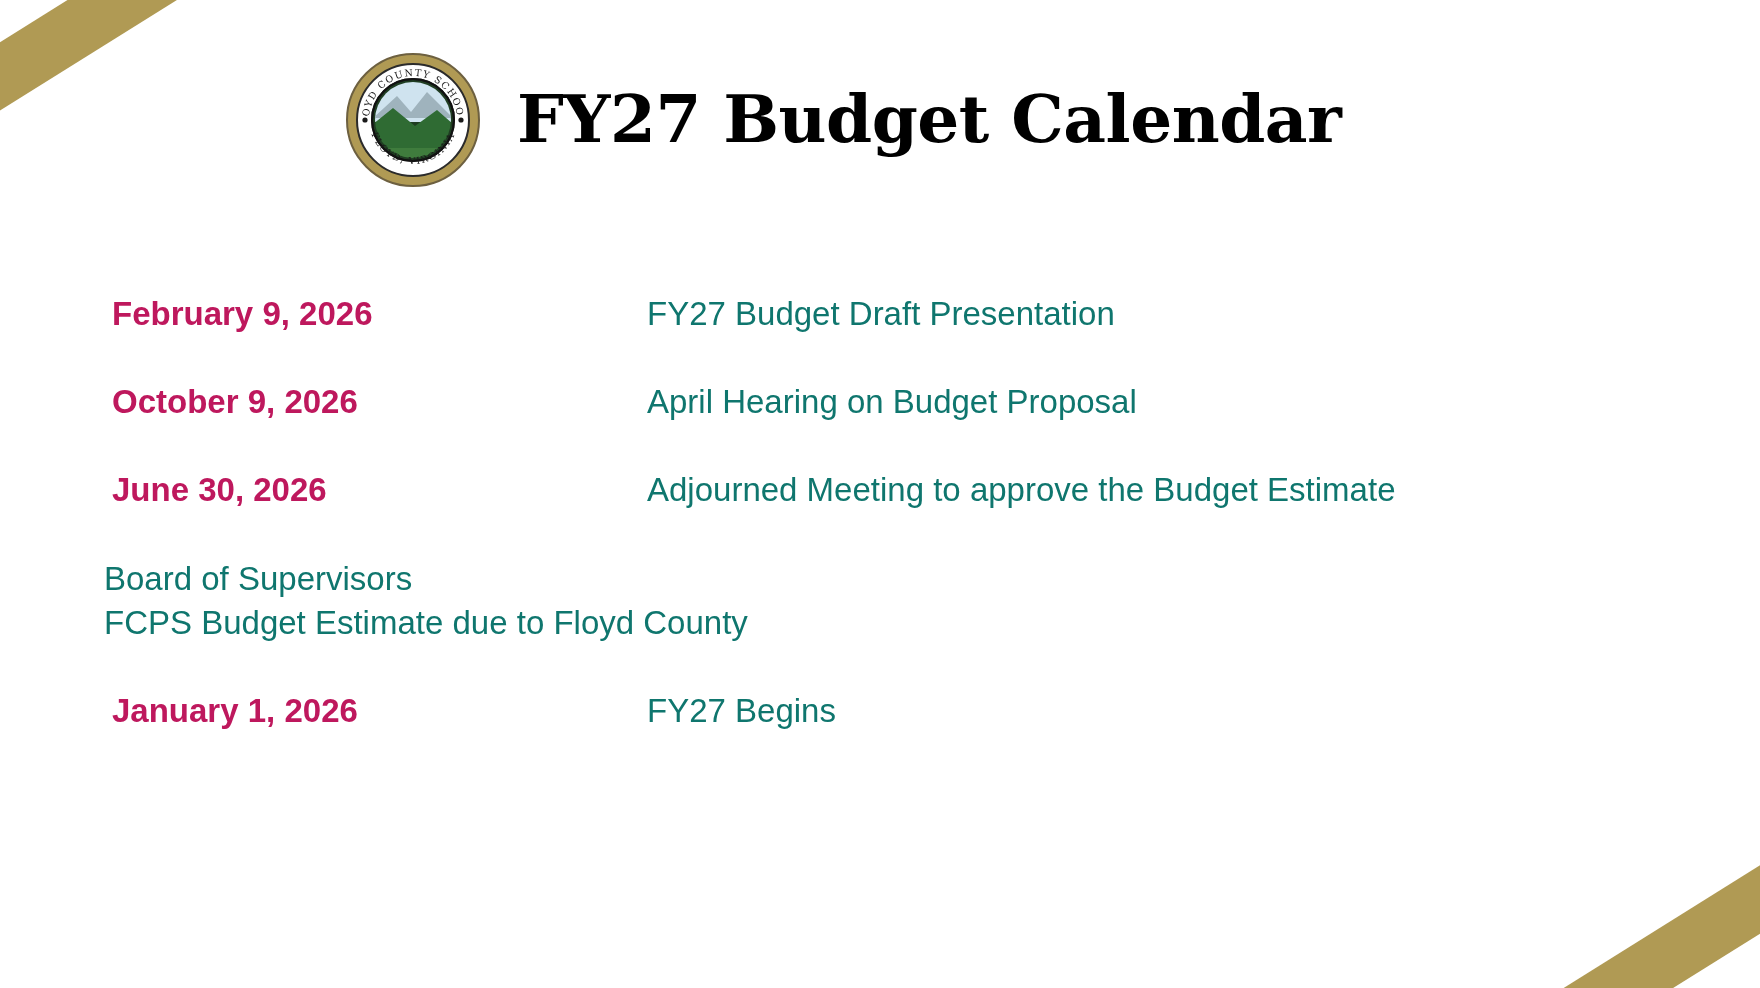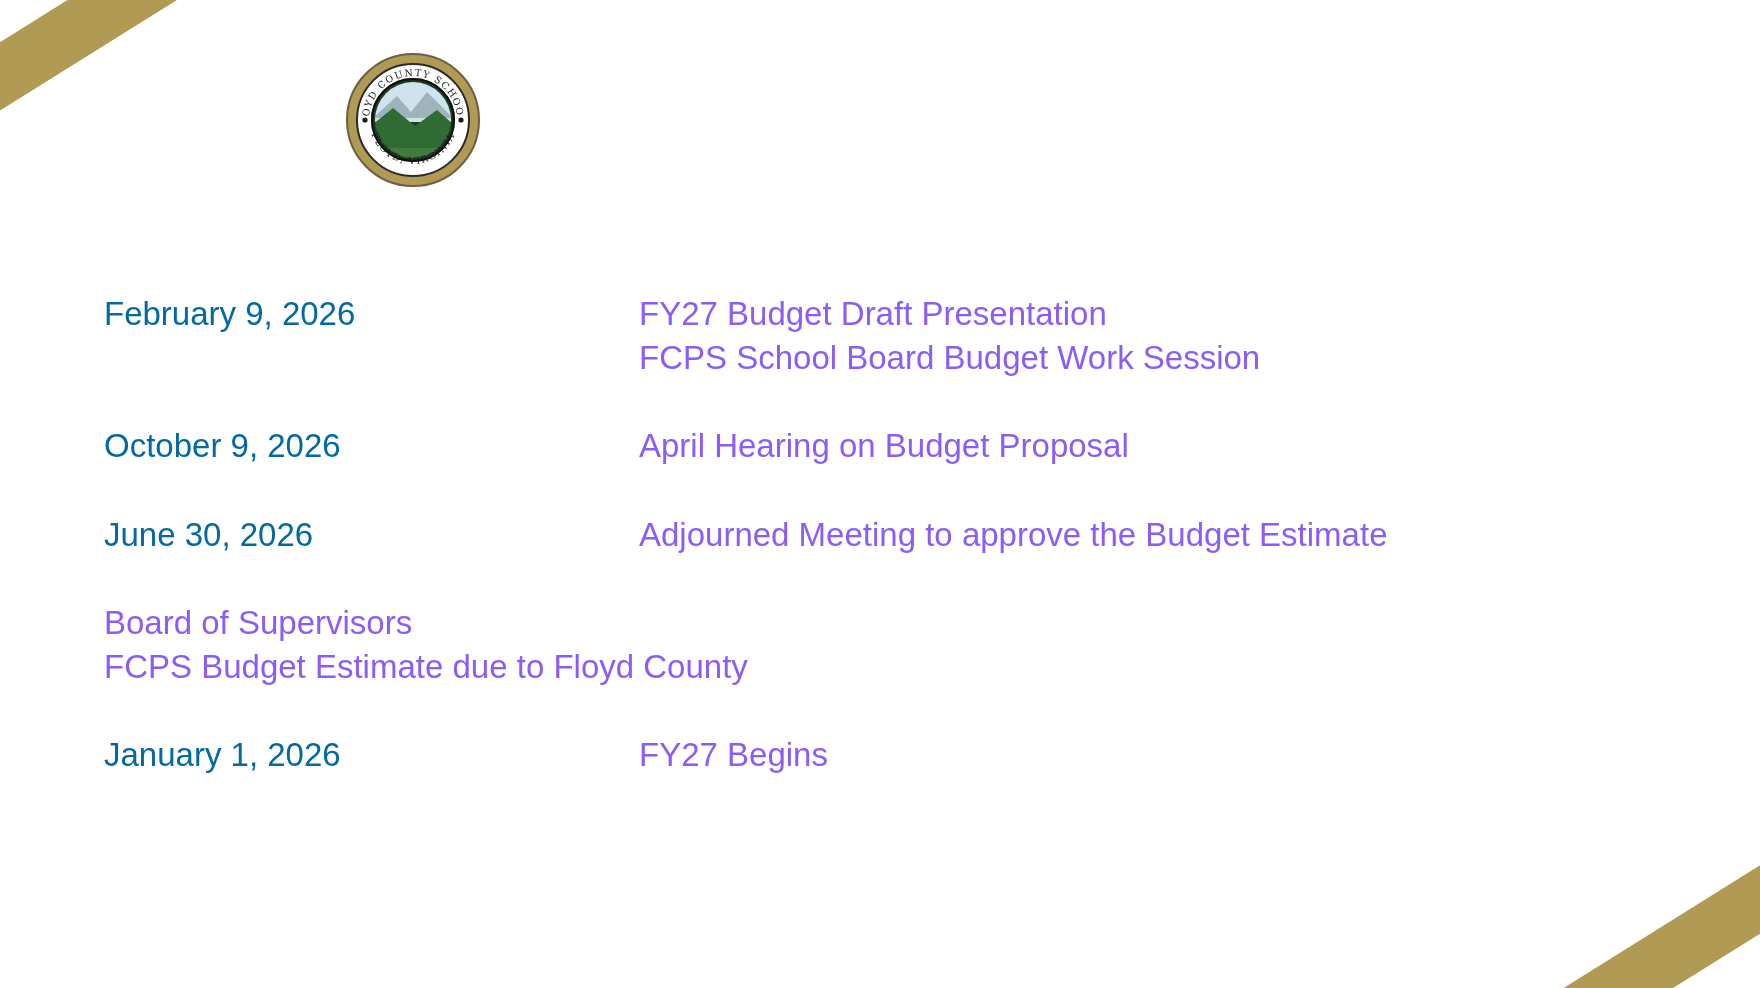--- a/index.html
+++ b/index.html
@@ -77,30 +77,31 @@
   .row {
     display: flex;
     align-items: flex-start;
     margin-bottom: 44px;
   }
   .row:last-child { margin-bottom: 0; }
   .date {
     flex: 0 0 auto;
     width: 535px;
     font-size: 33px;
-    font-weight: normal;
-    color: #0369a1;
+    font-weight: bold;
+    color: #be185d;
     line-height: 1.34;
     white-space: nowrap;
+    margin-left: 8px;
   }
   .desc {
     flex: 1 1 auto;
     font-size: 33px;
     font-weight: 400;
-    color: #8b5cf6;
+    color: #0f766e;
     line-height: 1.34;
   }
   .desc-line { display: block; white-space: nowrap; }
 </style>
 </head>
 <body>
 
 <div class="slide">
 
   <div class="band band-top"></div>
@@ -127,29 +128,29 @@
         <text font-family="'DejaVu Serif', serif" font-size="9.5" fill="#1a1a1a" letter-spacing="1.4">
           <textPath href="#arcTop" startOffset="50%" text-anchor="middle">FLOYD COUNTY SCHOOLS</textPath>
         </text>
         <text font-family="'DejaVu Serif', serif" font-size="9.5" fill="#1a1a1a" letter-spacing="1.4">
           <textPath href="#arcBottom" startOffset="50%" text-anchor="middle">FLOYD, VIRGINIA</textPath>
         </text>
         <circle cx="20" cy="68" r="2.6" fill="#1a1a1a"></circle>
         <circle cx="116" cy="68" r="2.6" fill="#1a1a1a"></circle>
       </svg>
     </span>
+    <div class="title">FY27 Budget Calendar</div>
   </div>
 
   <div class="calendar">
 
     <div class="row">
       <div class="date">February 9, 2026</div>
       <div class="desc">
         <span class="desc-line">FY27 Budget Draft Presentation</span>
-        <span class="desc-line">FCPS School Board Budget Work Session</span>
       </div>
     </div>
 
     <div class="row">
       <div class="date">October 9, 2026</div>
       <div class="desc">
         <span class="desc-line">April Hearing on Budget Proposal</span>
       </div>
     </div>
 

